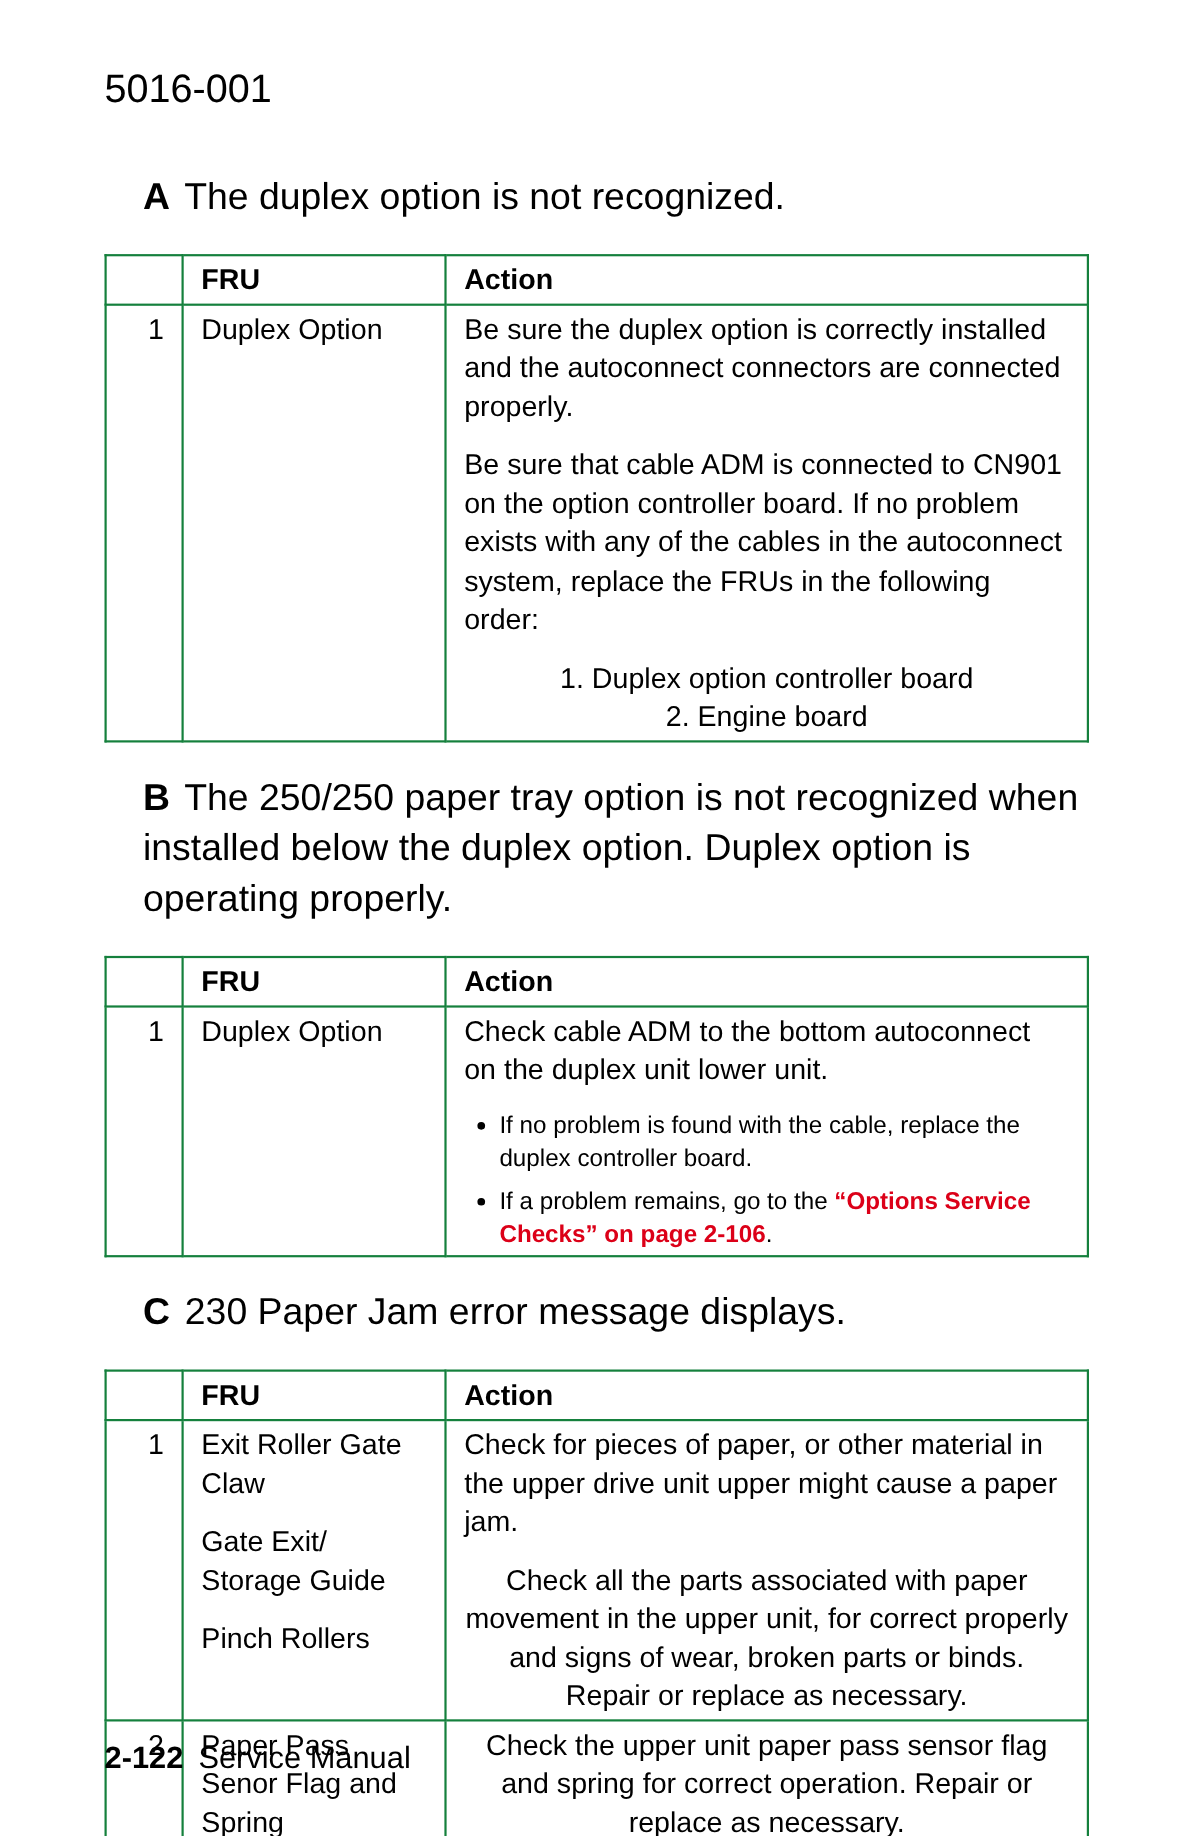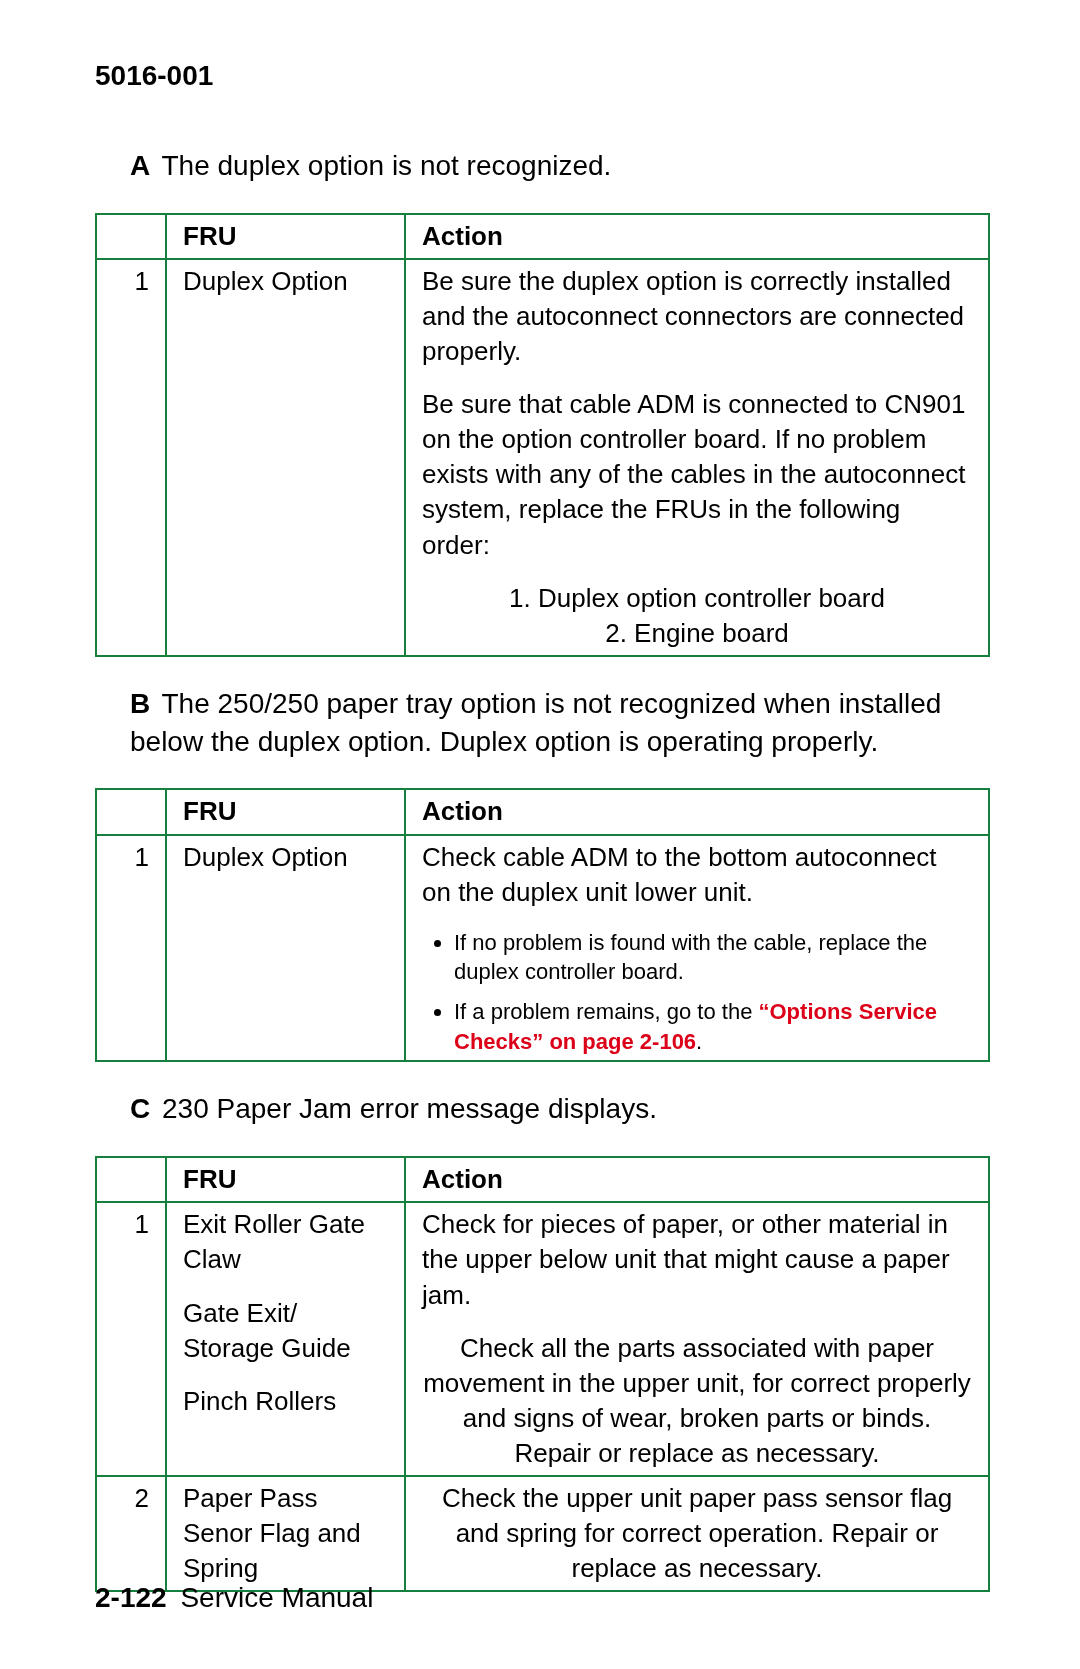--- a/index.html
+++ b/index.html
@@ -10,26 +10,26 @@
   body {
     width: 1080px;
     height: 1669px;
     font-family: Arial, Helvetica, sans-serif;
     color: #000;
     position: relative;
     box-sizing: border-box;
     padding: 60px 90px 0 95px;
   }
   .model-number {
-    font-weight: bold;
-    font-size: 28px;
+    font-weight: normal;
+    font-size: 36px;
     margin-bottom: 55px;
   }
   .section-intro {
-    font-size: 28px;
+    font-size: 34px;
     margin: 0 0 28px 35px;
     line-height: 1.35;
   }
   .section-intro .letter {
     font-weight: bold;
     margin-right: 4px;
   }
   table.fru-table {
     border-collapse: collapse;
     width: 100%;
@@ -180,21 +180,21 @@
       <td class="col-num">1</td>
       <td class="col-fru">
         <div class="fru-stack">
           <div>Exit Roller Gate Claw</div>
           <div>Gate Exit/ Storage Guide</div>
           <div>Pinch Rollers</div>
         </div>
       </td>
       <td>
         <div class="action-block">
-          <p>Check for pieces of paper, or other material in the upper below unit that might cause a paper jam.</p>
+          <p>Check for pieces of paper, or other material in the upper drive unit upper might cause a paper jam.</p>
           <p>Check all the parts associated with paper movement in the upper unit, for correct properly and signs of wear, broken parts or binds. Repair or replace as necessary.</p>
         </div>
       </td>
     </tr>
     <tr>
       <td class="col-num">2</td>
       <td class="col-fru">Paper Pass Senor Flag and Spring</td>
       <td>
         <div class="action-block">
           <p>Check the upper unit paper pass sensor flag and spring for correct operation. Repair or replace as necessary.</p>

